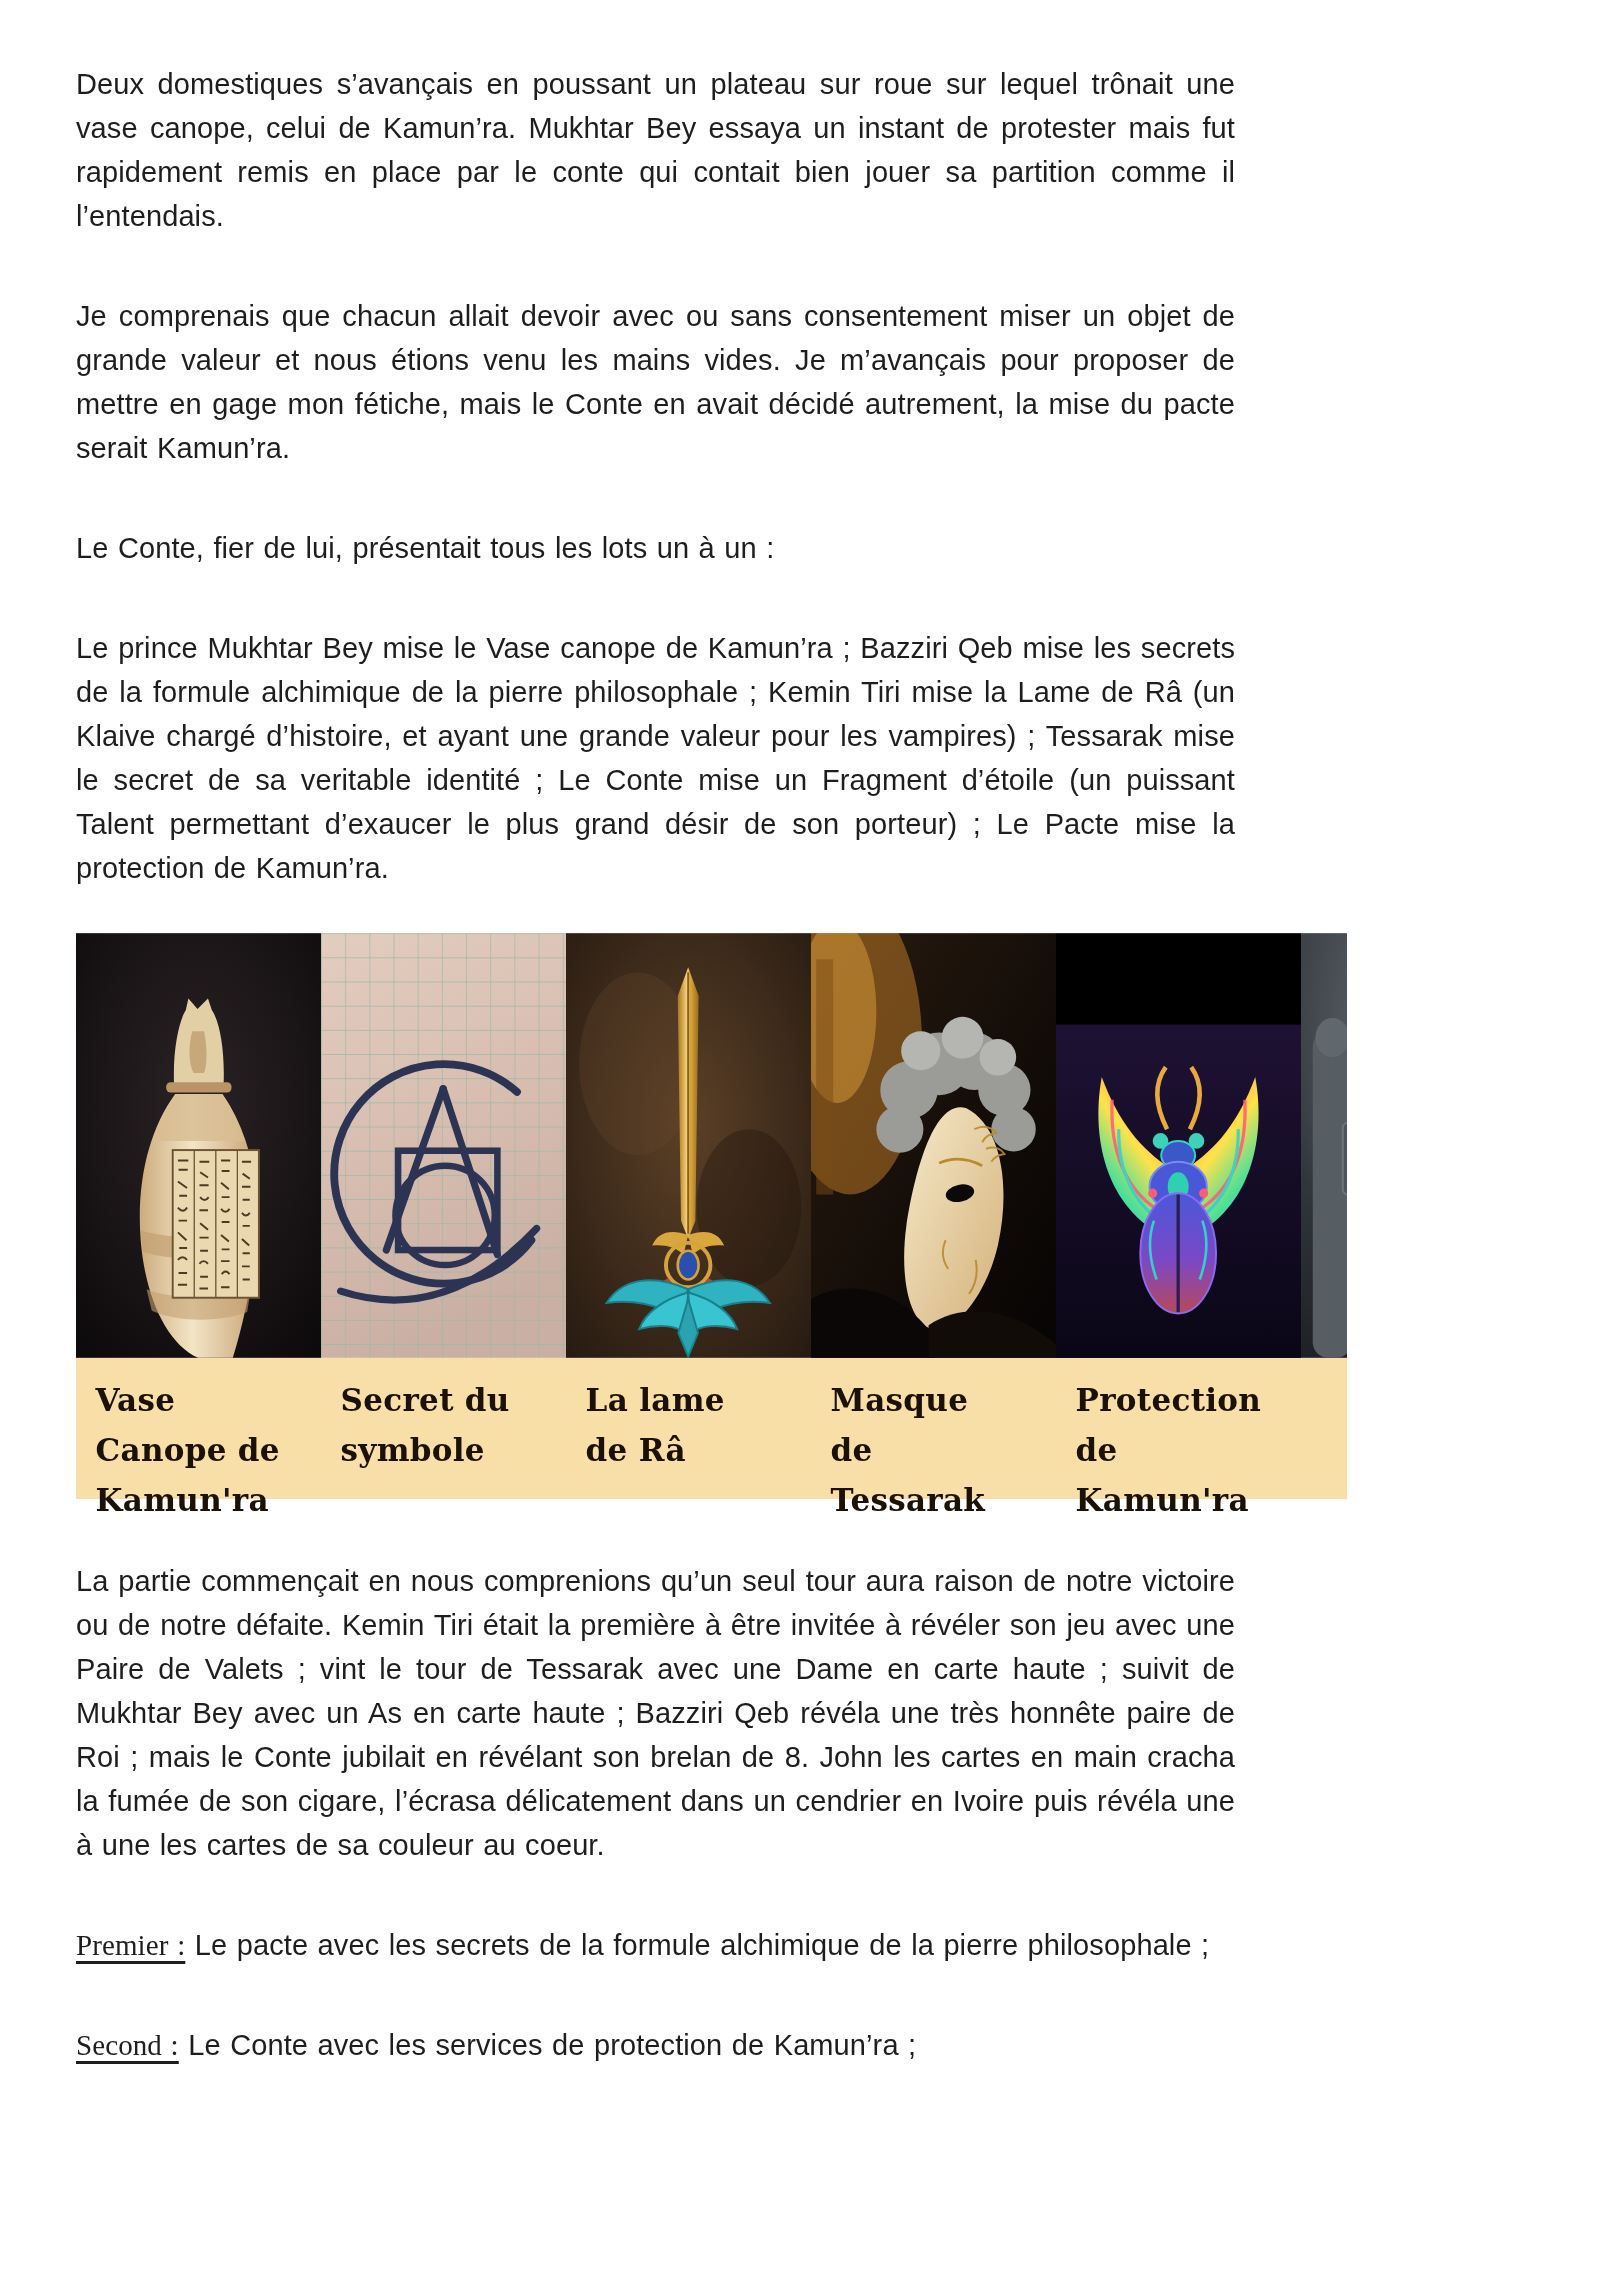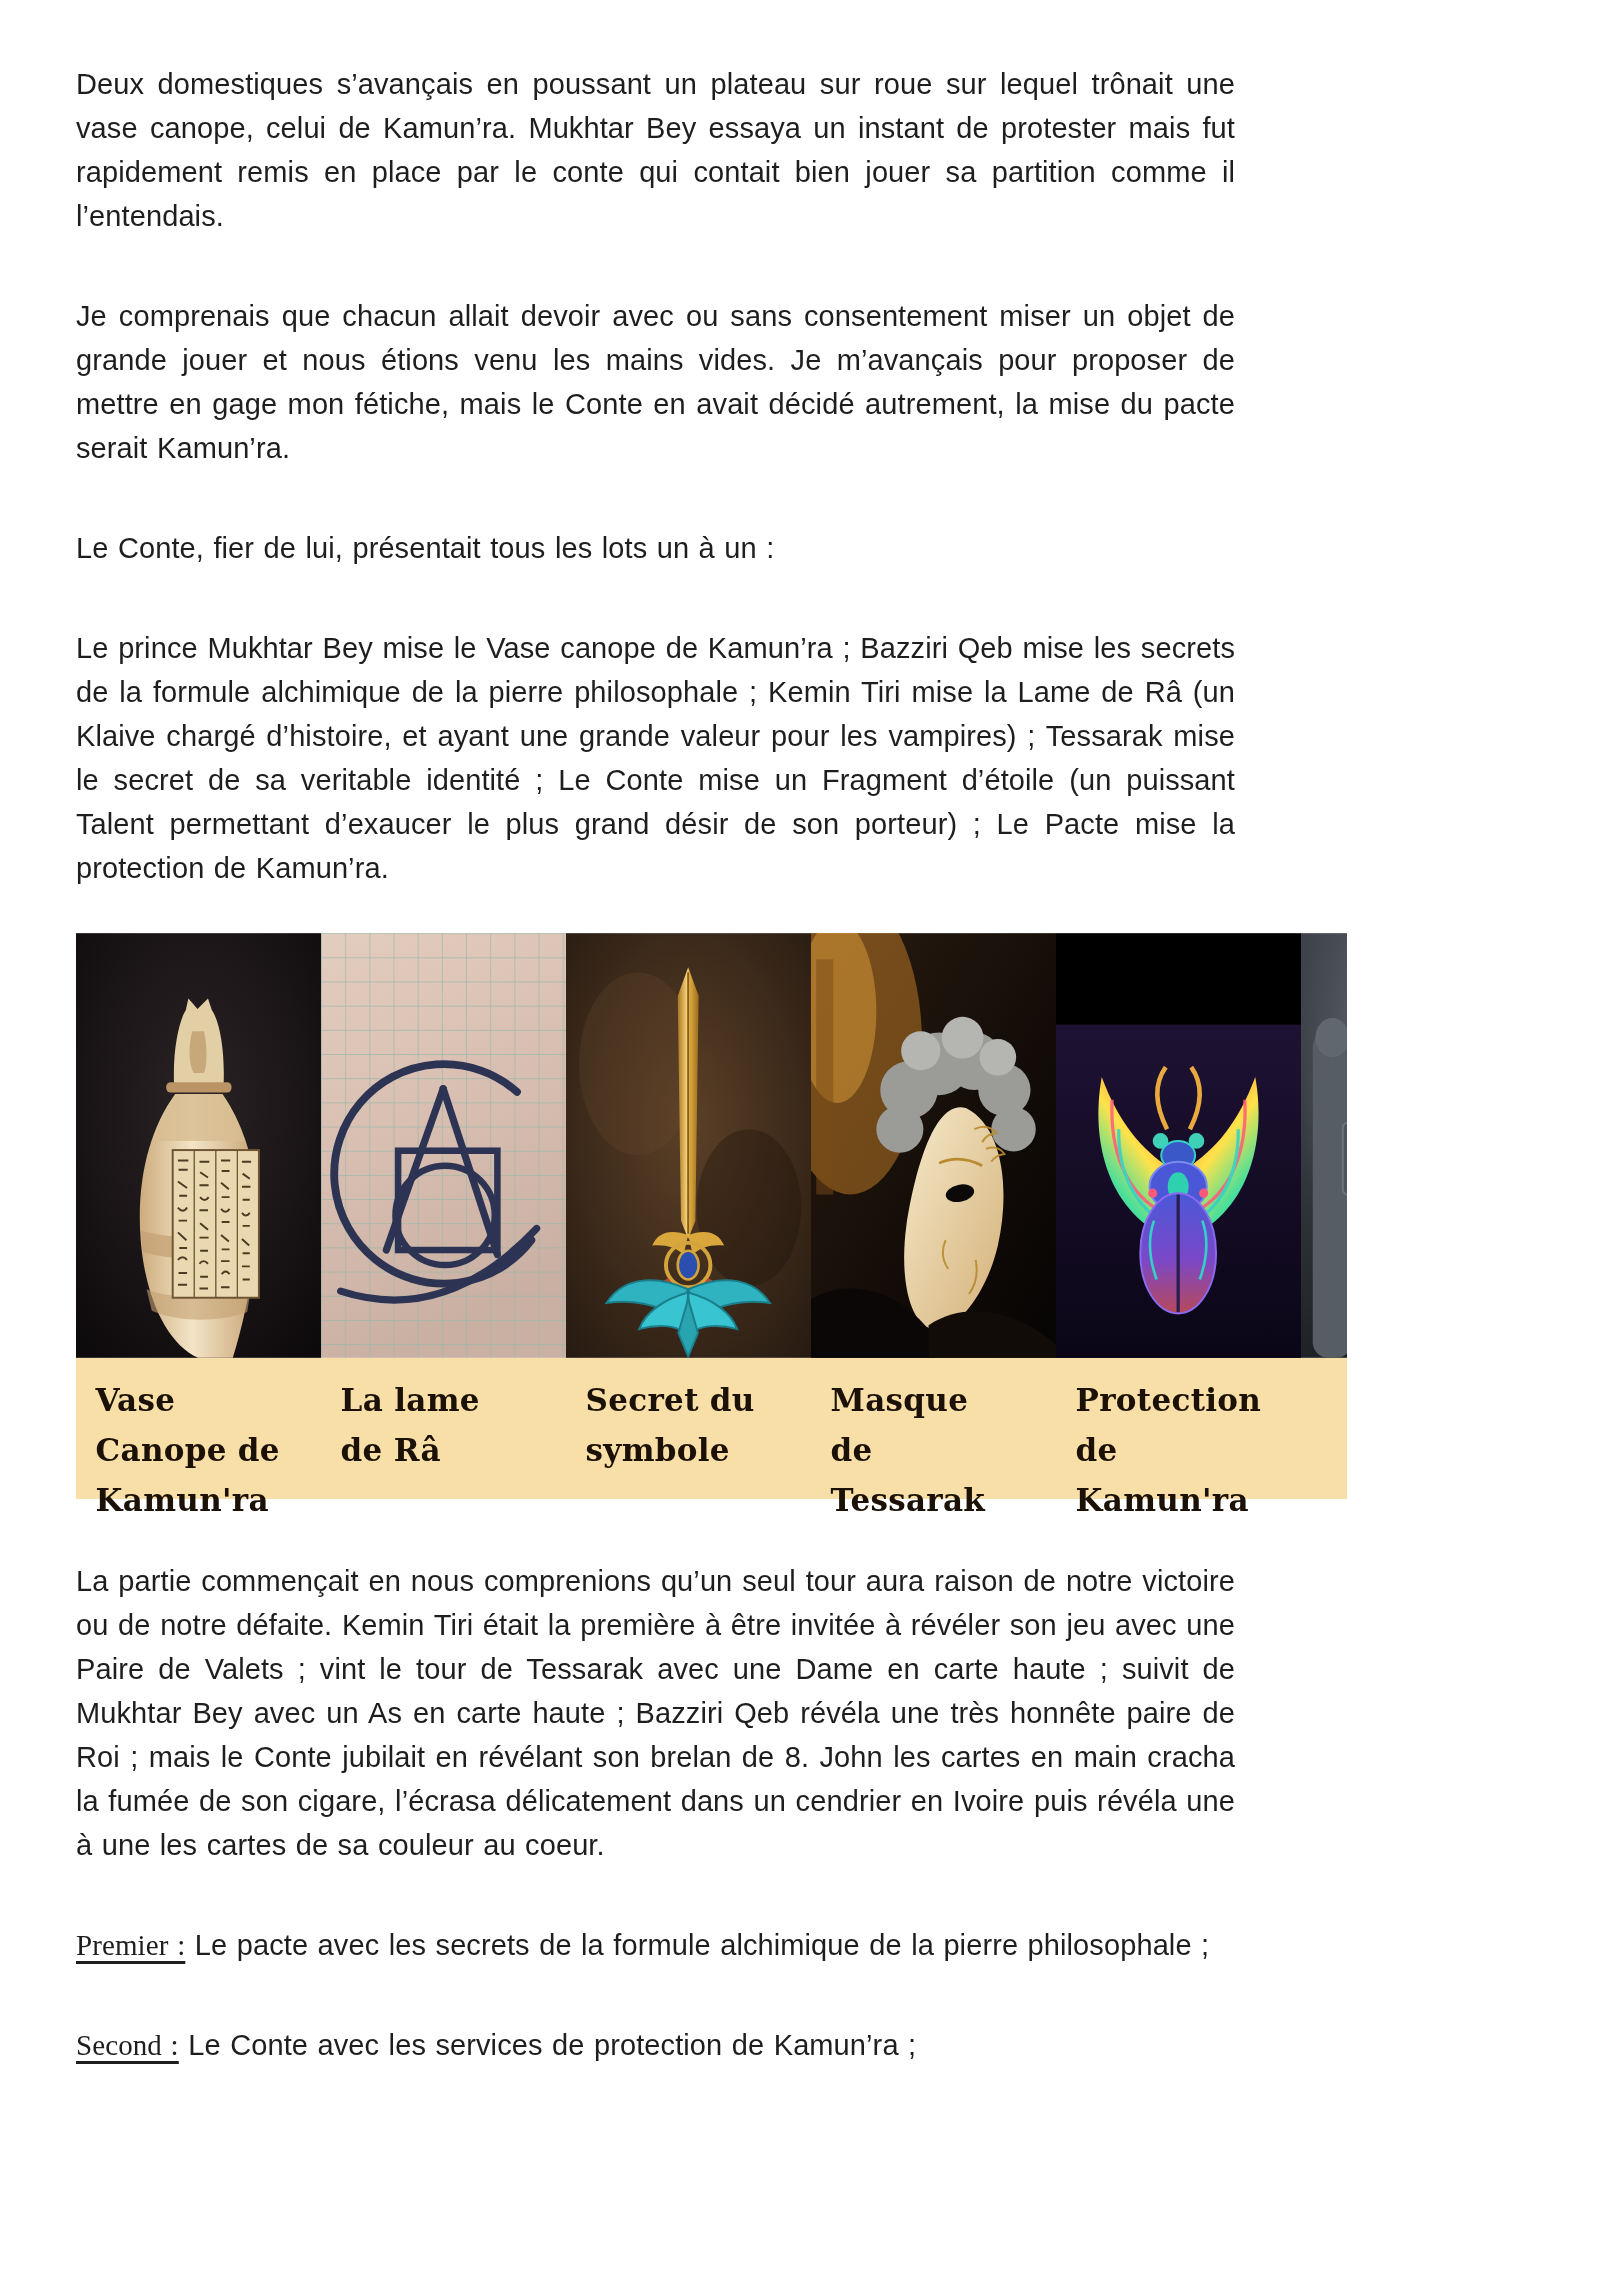--- a/index.html
+++ b/index.html
@@ -66,21 +66,21 @@
     white-space:pre-line;
     letter-spacing:0.3px;
   }
 </style>
 </head>
 <body>
 
 <div class="page">
 
   <p class="para">Deux domestiques s’avançais en poussant un plateau sur roue sur lequel trônait une vase canope, celui de Kamun’ra. Mukhtar Bey essaya un instant de protester mais fut rapidement remis en place par le conte qui contait bien jouer sa partition comme il l’entendais.</p>
-  <p class="para">Je comprenais que chacun allait devoir avec ou sans consentement miser un objet de grande jouer et nous étions venu les mains vides. Je m’avançais pour proposer de mettre en gage mon fétiche, mais le Conte en avait décidé autrement, la mise du pacte serait Kamun’ra.</p>
+  <p class="para">Je comprenais que chacun allait devoir avec ou sans consentement miser un objet de grande valeur et nous étions venu les mains vides. Je m’avançais pour proposer de mettre en gage mon fétiche, mais le Conte en avait décidé autrement, la mise du pacte serait Kamun’ra.</p>
   <p class="para single">Le Conte, fier de lui, présentait tous les lots un à un :</p>
   <p class="para">Le prince Mukhtar Bey mise le Vase canope de Kamun’ra ; Bazziri Qeb mise les secrets de la formule alchimique de la pierre philosophale ; Kemin Tiri mise la Lame de Râ (un Klaive chargé d’histoire, et ayant une grande valeur pour les vampires) ; Tessarak mise le secret de sa veritable identité ; Le Conte mise un Fragment d’étoile (un puissant Talent permettant d’exaucer le plus grand désir de son porteur) ; Le Pacte mise la protection de Kamun’ra.</p>
 
   <div class="figure">
     <div class="figure-images">
 
       <div class="figure-cell">
         <svg viewBox="0 0 375 650">
           <defs>
             <radialGradient id="v1bg" cx="50%" cy="40%" r="75%">
@@ -335,24 +335,24 @@
           <rect x="96" y="560" width="34" height="90" fill="#5c2f2a"></rect>
           <path d="M100 566 h26 M100 582 h26 M100 598 h26 M100 614 h26" stroke="#c8c0a8" stroke-width="4"></path>
         </svg>
       </div>
     </div>
 
     <div class="figure-captions">
       <div class="caption">Vase
 Canope de
 Kamun'ra</div>
+      <div class="caption">Secret du
+symbole</div>
       <div class="caption">La lame
 de Râ</div>
-      <div class="caption">Secret du
-symbole</div>
       <div class="caption">Masque
 de
 Tessarak</div>
       <div class="caption">Protection
 de
 Kamun'ra</div>
     </div>
   </div>
 
   <p class="para">La partie commençait en nous comprenions qu’un seul tour aura raison de notre victoire ou de notre défaite. Kemin Tiri était la première à être invitée à révéler son jeu avec une Paire de Valets ; vint le tour de Tessarak avec une Dame en carte haute ; suivit de Mukhtar Bey avec un As en carte haute ; Bazziri Qeb révéla une très honnête paire de Roi ; mais le Conte jubilait en révélant son brelan de 8. John les cartes en main cracha la fumée de son cigare, l’écrasa délicatement dans un cendrier en Ivoire puis révéla une à une les cartes de sa couleur au coeur.</p>

